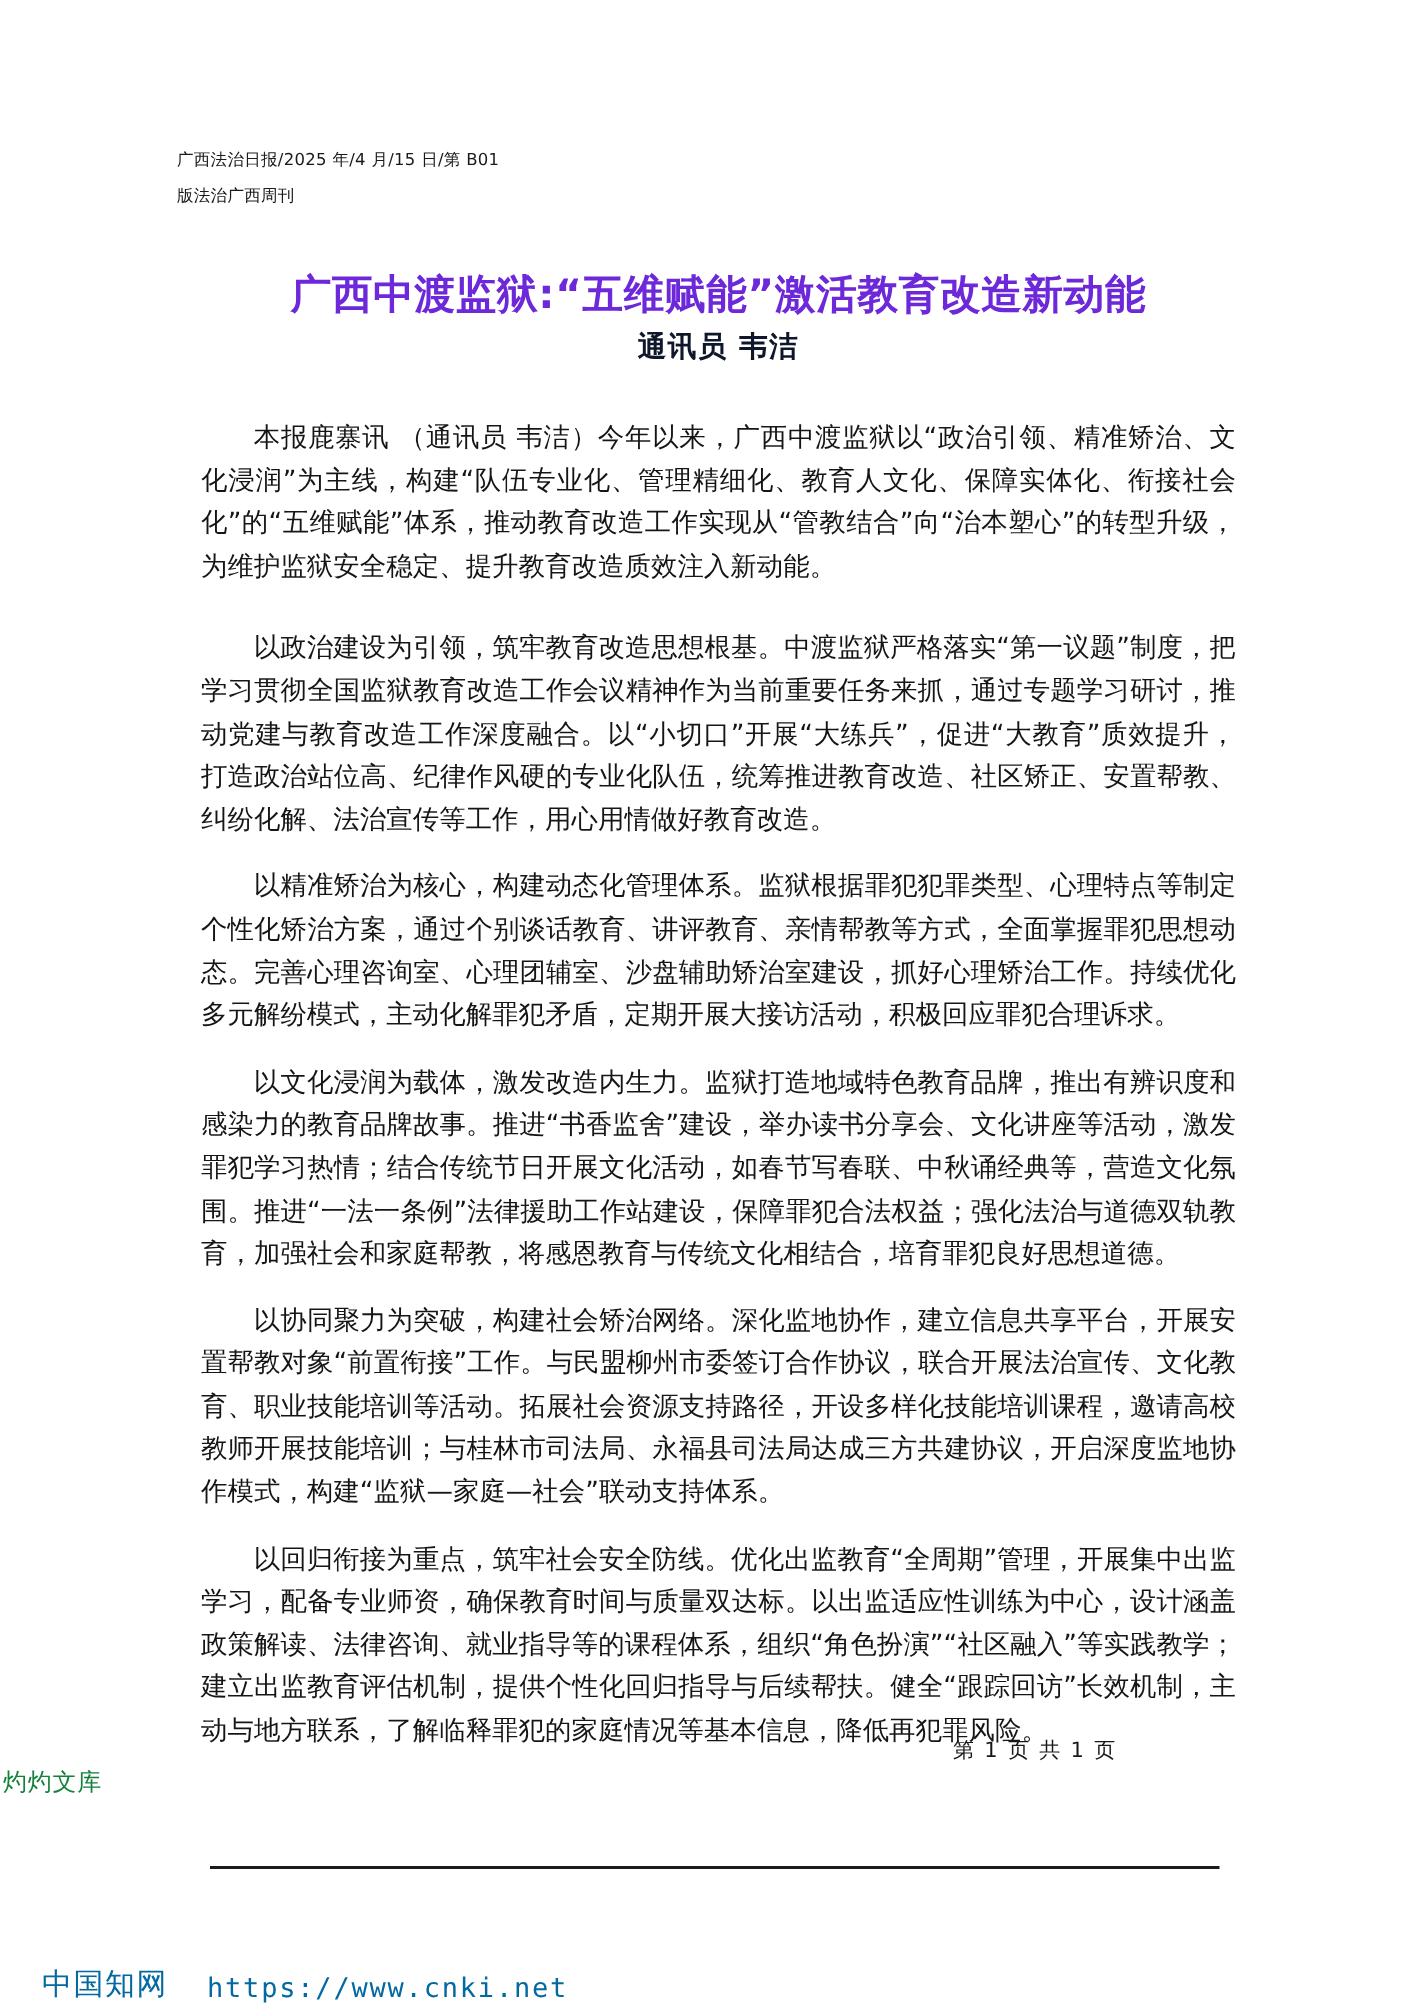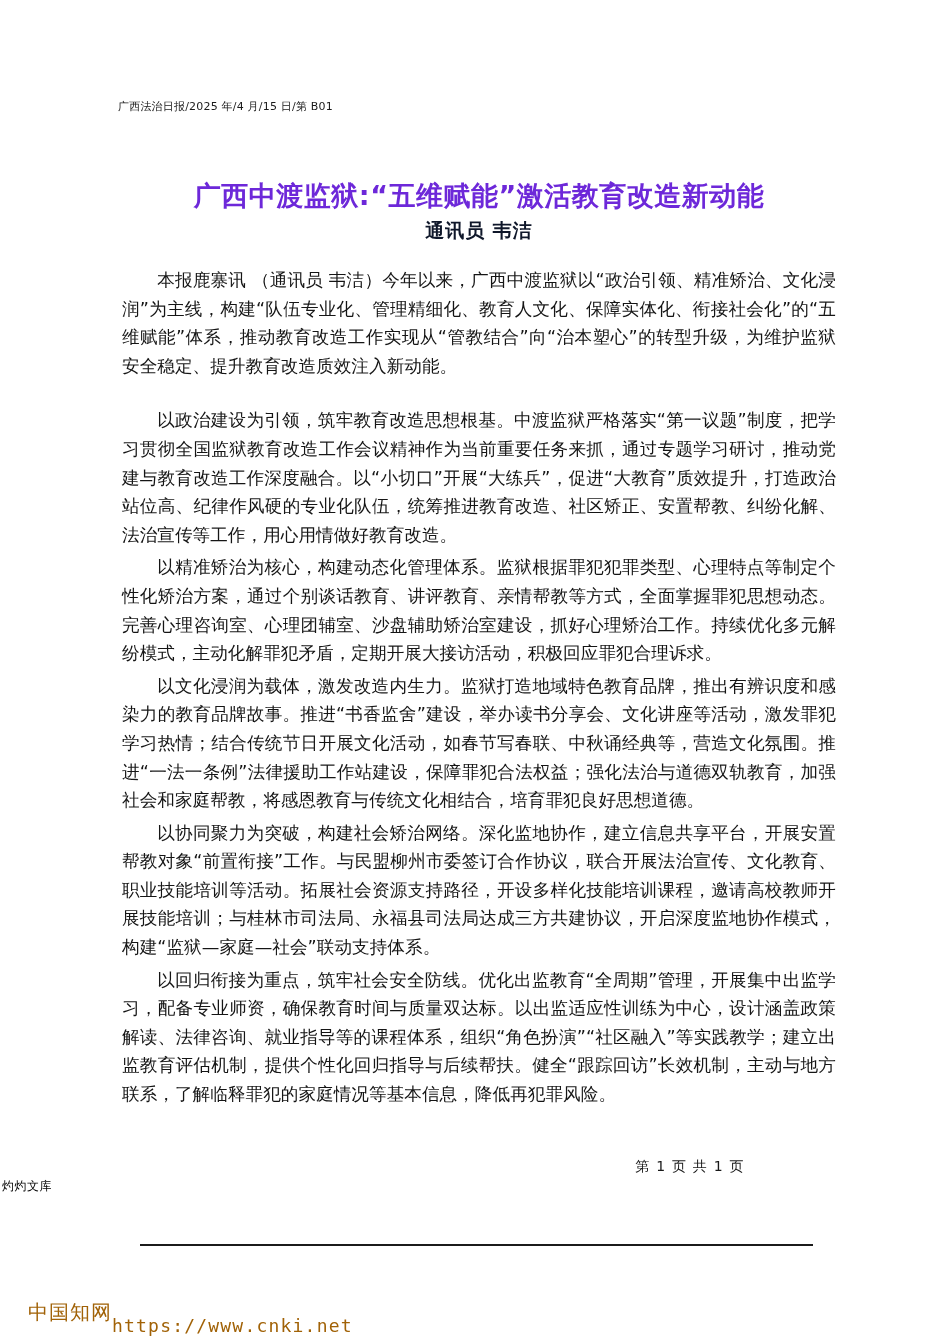--- a/index.html
+++ b/index.html
@@ -88,21 +88,21 @@
     top: 262px;
     width: 722px;
     font-size: 17.6px;
     line-height: 28.6px;
     text-align: justify;
     text-justify: inter-ideograph;
     color: #151515;
     letter-spacing: 0.05px;
   }
   .article-body p {
-    margin: 4px;
+    margin: 16px;
     text-indent: 2em;
   }
   .article-body p.gap-after {
     margin-bottom: 26px;
   }
 
   
   .page-number {
     position: absolute;
     left: 540px;
@@ -111,62 +111,64 @@
     text-align: center;
     font-size: 14px;
     letter-spacing: 1.2px;
     color: #181818;
   }
 
   .library-mark {
     position: absolute;
     left: 2px;
     top: 1178px;
-    font-size: 12px;
+    font-size: 16px;
     letter-spacing: 0.5px;
-    color: #000000;
+    color: #15803d;
   }
 
   .footer-rule {
     position: absolute;
     left: 140px;
     top: 1244px;
     width: 673px;
     height: 0;
     border-top: 2px solid #1b1b1b;
   }
 
   
   .cnki {
     position: absolute;
     left: 28px;
     top: 1288px;
     display: flex;
-    align-items: center;
-    color: #a16207;
+    align-items: flex-end;
+    gap: 26px;
+    color: #0369a1;
   }
   .cnki-name {
     font-size: 20px;
     letter-spacing: 1px;
   }
   .cnki-url {
     font-family: "DejaVu Sans Mono", "Liberation Mono", monospace;
     font-size: 18px;
     letter-spacing: 1.2px;
     margin-top: 27px;
   }
 </style>
 </head>
 <body>
 
 <div class="sheet">
 
 
   <div class="masthead">
     <span>广西法治日报/2025 年/4 月/15 日/第 B01</span>
+    <span class="line2">版法治广西周刊</span>
   </div>
 
   <h1 class="headline">广西中渡监狱:“五维赋能”激活教育改造新动能</h1>
 
   <div class="byline">通讯员  韦洁</div>
 
   <div class="article-body">
     <p class="gap-after">本报鹿寨讯 （通讯员 韦洁）今年以来，广西中渡监狱以“政治引领、精准矫治、文化浸润”为主线，构建“队伍专业化、管理精细化、教育人文化、保障实体化、衔接社会化”的“五维赋能”体系，推动教育改造工作实现从“管教结合”向“治本塑心”的转型升级，为维护监狱安全稳定、提升教育改造质效注入新动能。</p>
     <p>以政治建设为引领，筑牢教育改造思想根基。中渡监狱严格落实“第一议题”制度，把学习贯彻全国监狱教育改造工作会议精神作为当前重要任务来抓，通过专题学习研讨，推动党建与教育改造工作深度融合。以“小切口”开展“大练兵”，促进“大教育”质效提升，打造政治站位高、纪律作风硬的专业化队伍，统筹推进教育改造、社区矫正、安置帮教、纠纷化解、法治宣传等工作，用心用情做好教育改造。</p>
     <p>以精准矫治为核心，构建动态化管理体系。监狱根据罪犯犯罪类型、心理特点等制定个性化矫治方案，通过个别谈话教育、讲评教育、亲情帮教等方式，全面掌握罪犯思想动态。完善心理咨询室、心理团辅室、沙盘辅助矫治室建设，抓好心理矫治工作。持续优化多元解纷模式，主动化解罪犯矛盾，定期开展大接访活动，积极回应罪犯合理诉求。</p>

